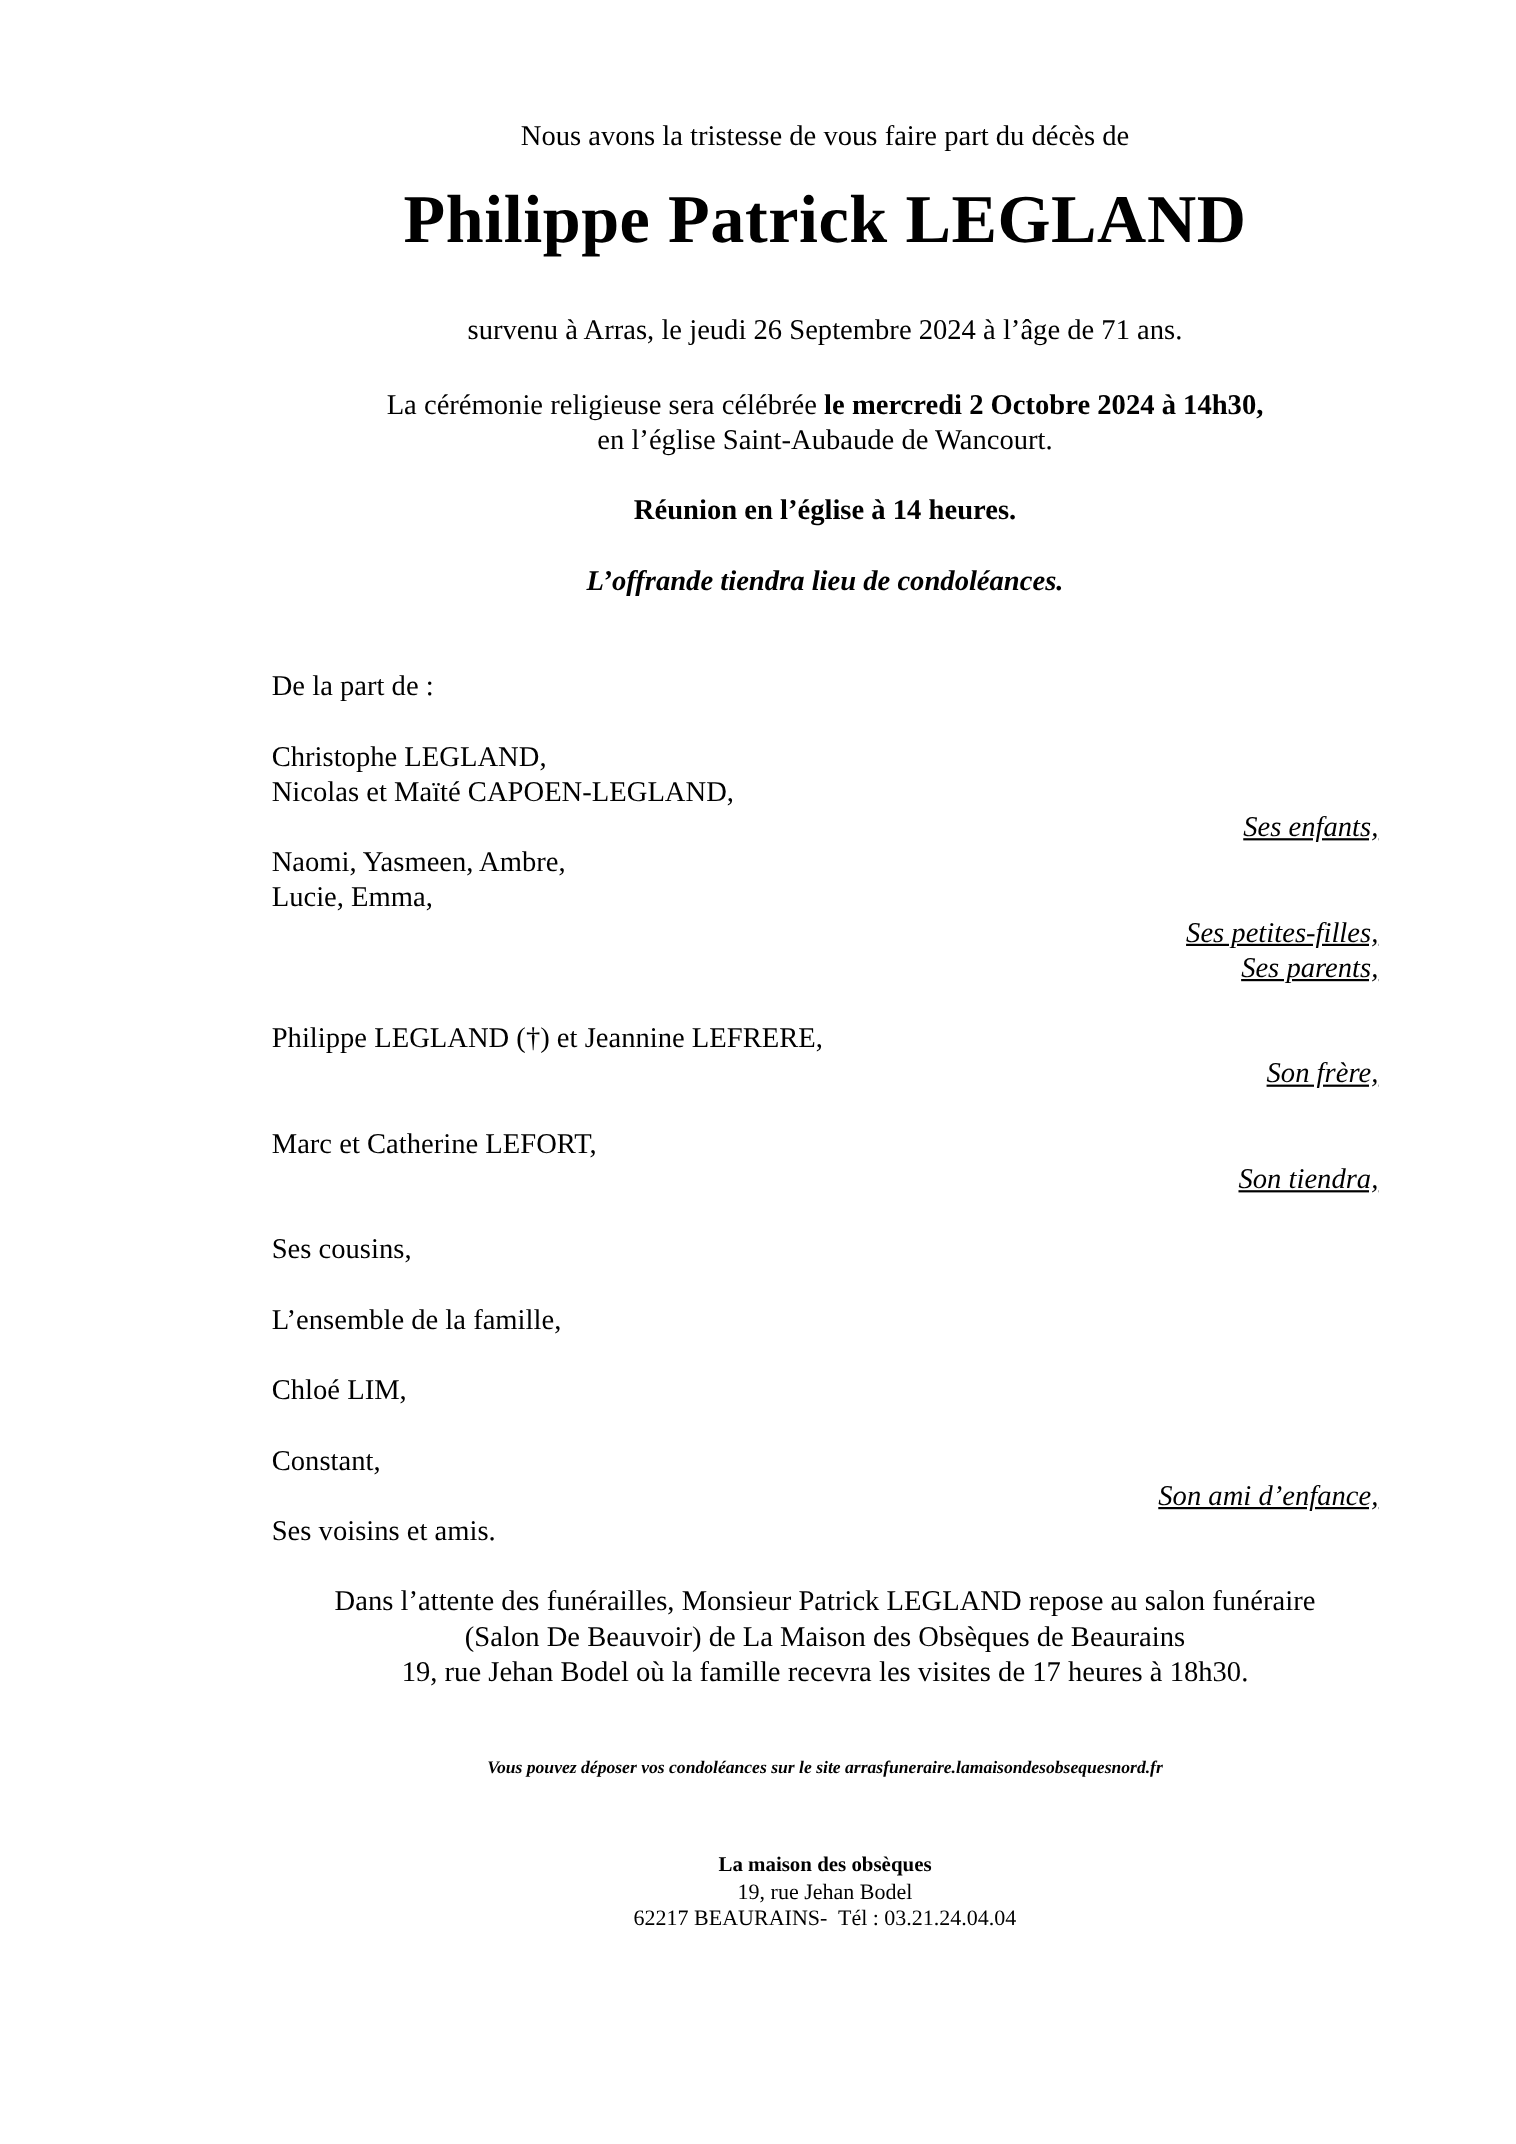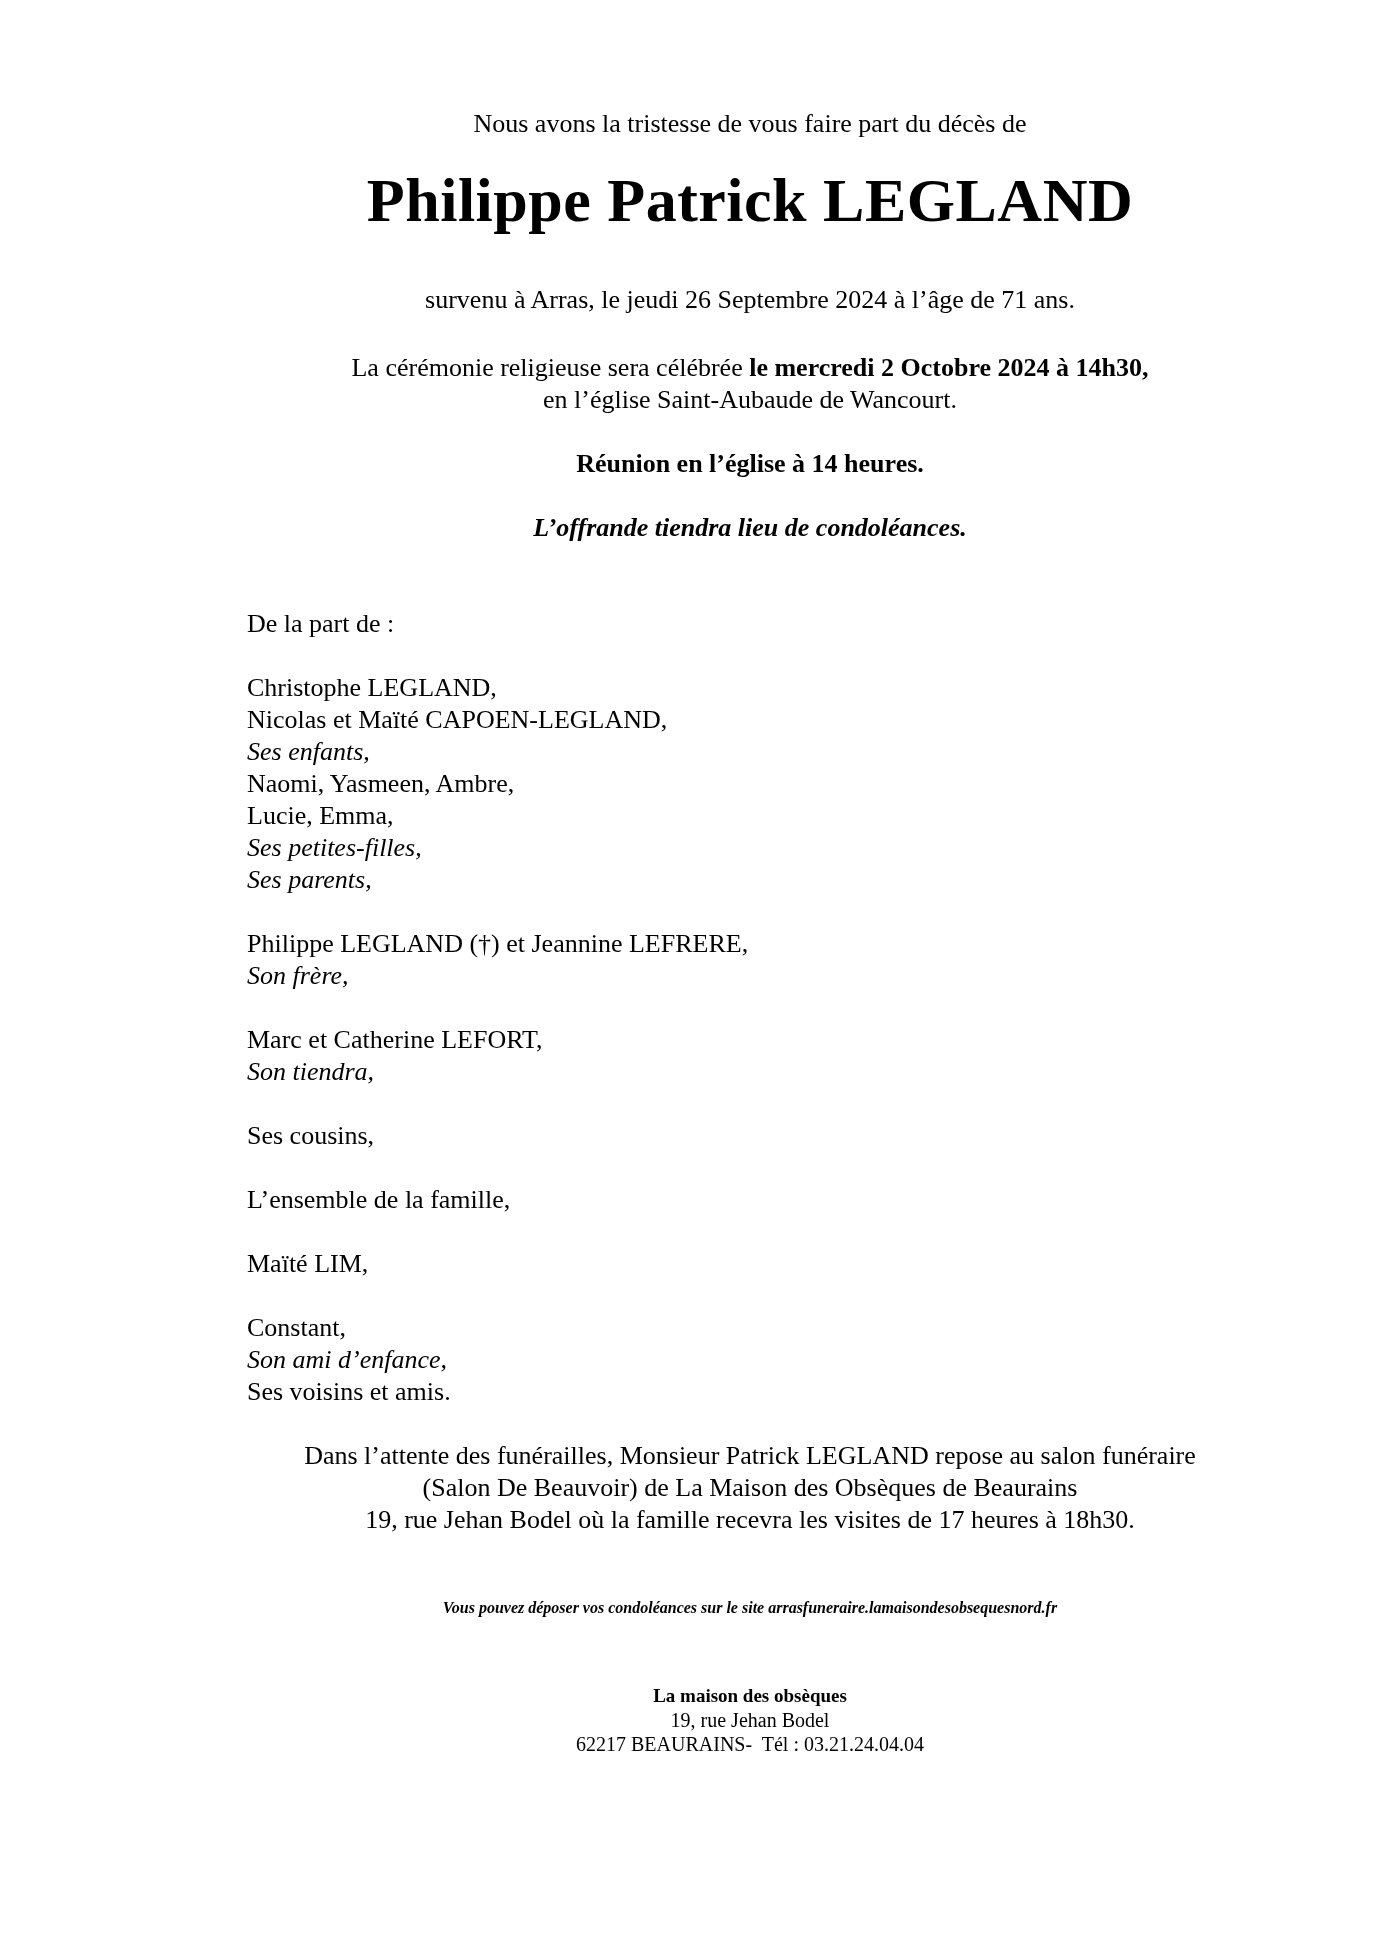--- a/index.html
+++ b/index.html
@@ -29,21 +29,21 @@
     line-height: 72px;
     margin-top: 24px;
     letter-spacing: 0.5px;
   }
   .survenu   { margin-top: 48px; }
   .ceremony  { margin-top: 36px; }
   .reunion   { margin-top: 32px; font-weight: bold; }
   .offrande  { margin-top: 32px; font-weight: bold; font-style: italic; }
   .from-heading { margin-top: 64px; font-weight: normal; }
   .family    { margin-top: 32px; }
-  .attribution { text-align: left; font-style: italic; }
+  .attribution { text-align: right; font-style: italic; text-decoration: underline; }
   .gap { margin-top: 32px; }
   .repose { margin-top: 32px; text-align: center; }
   .condolences {
     margin-top: 56px;
     text-align: center;
     font-weight: bold;
     font-style: italic;
     font-size: 16px;
   }
   .footer {
@@ -85,21 +85,21 @@
       <div class="line">Naomi, Yasmeen, Ambre,</div>
       <div class="line">Lucie, Emma,</div>
       <div class="line attribution">Ses petites-filles,</div>
       <div class="line attribution">Ses parents,</div>
       <div class="line gap">Philippe LEGLAND (†) et Jeannine LEFRERE,</div>
       <div class="line attribution">Son frère,</div>
       <div class="line gap">Marc et Catherine LEFORT,</div>
       <div class="line attribution">Son tiendra,</div>
       <div class="line gap">Ses cousins,</div>
       <div class="line gap">L’ensemble de la famille,</div>
-      <div class="line gap">Maïté LIM,</div>
+      <div class="line gap">Chloé LIM,</div>
       <div class="line gap">Constant,</div>
       <div class="line attribution">Son ami d’enfance,</div>
       <div class="line">Ses voisins et amis.</div>
     </div>
 
     <div class="repose">
       <div class="line">Dans l’attente des funérailles, Monsieur Patrick LEGLAND repose au salon funéraire</div>
       <div class="line">(Salon De Beauvoir) de La Maison des Obsèques de Beaurains</div>
       <div class="line">19, rue Jehan Bodel où la famille recevra les visites de 17 heures à 18h30.</div>
     </div>

